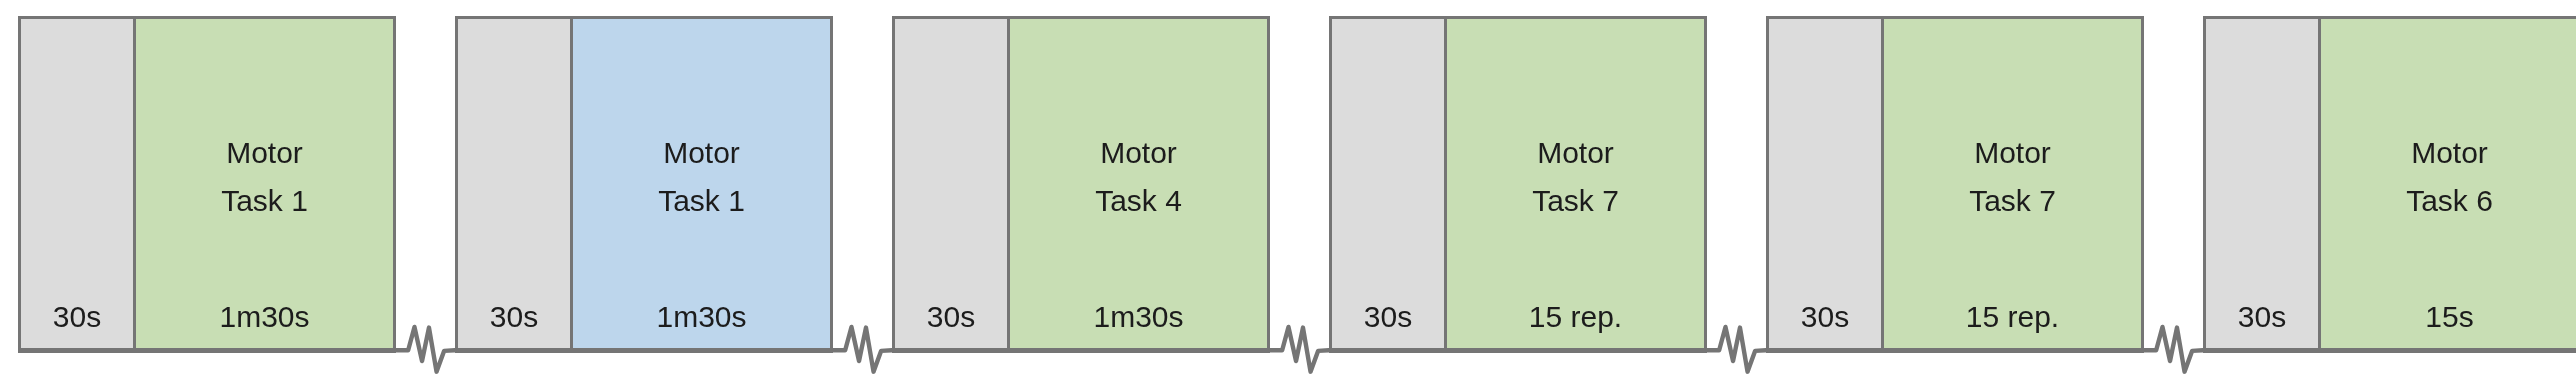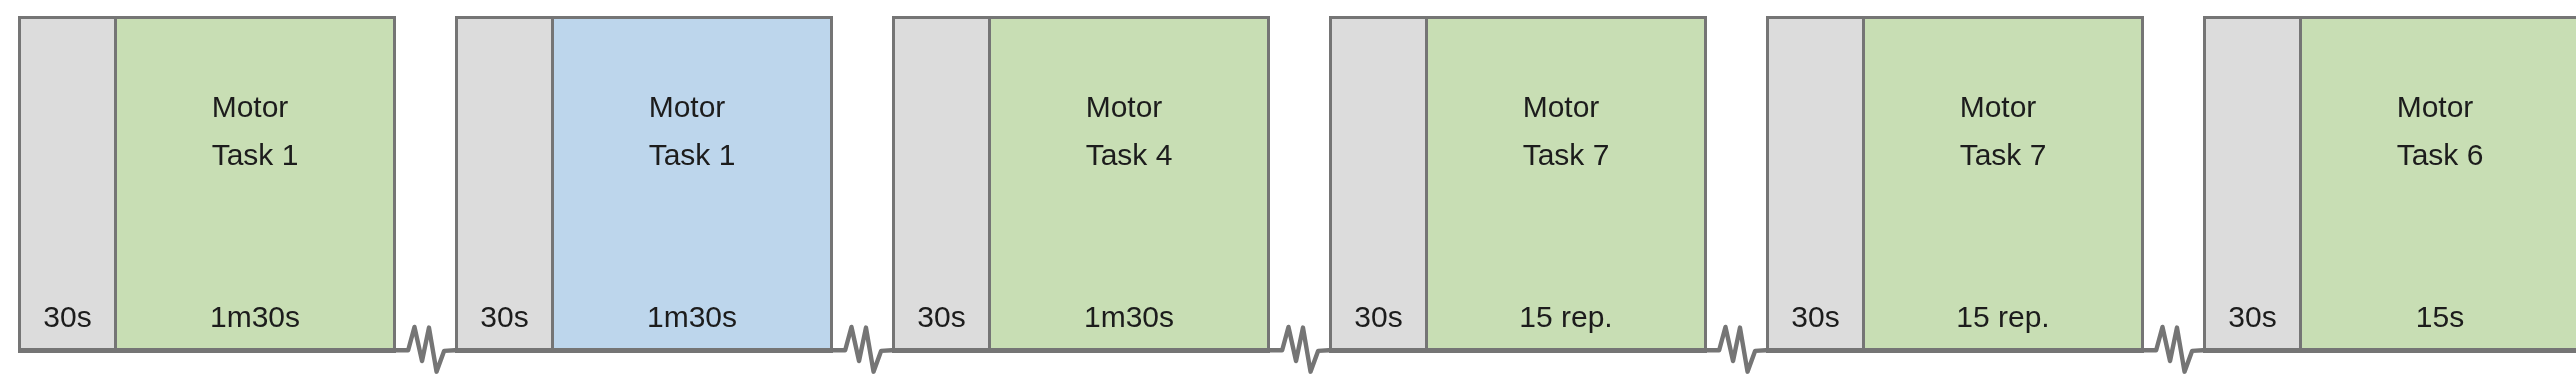--- a/index.html
+++ b/index.html
@@ -25,43 +25,43 @@
     width: 378px;
     height: 337px;
     flex: 0 0 auto;
     border: 3.1px solid var(--border, #757575);
     border-bottom-width: 5.7px;
     display: flex;
     background: #ffffff;
   }
   .rest-col {
     box-sizing: border-box;
-    width: 96px;
+    width: 115px;
     flex: 0 0 auto;
     background: var(--rest_fill, #dcdcdc);
     border-right: 3.1px solid var(--border, #757575);
     position: relative;
   }
   .task-col {
     flex: 1 1 auto;
     background: var(--task_green, #c8deb4);
     position: relative;
     display: flex;
     flex-direction: column;
     align-items: center;
   }
   .task-col[data-color="blue"] {
     background: var(--task_blue, #bdd6ec);
   }
   .task-name {
-    margin-top: 64px;
+    margin-top: 110px;
     font-size: 30px;
     line-height: 48px;
     color: var(--text, #1c1c1c);
-    text-align: left;
+    text-align: center;
     white-space: nowrap;
   }
   .rest-label, .task-duration {
     position: absolute;
     bottom: 14px;
     left: 0;
     width: 100%;
     text-align: center;
     font-size: 30px;
     color: var(--text, #1c1c1c);

